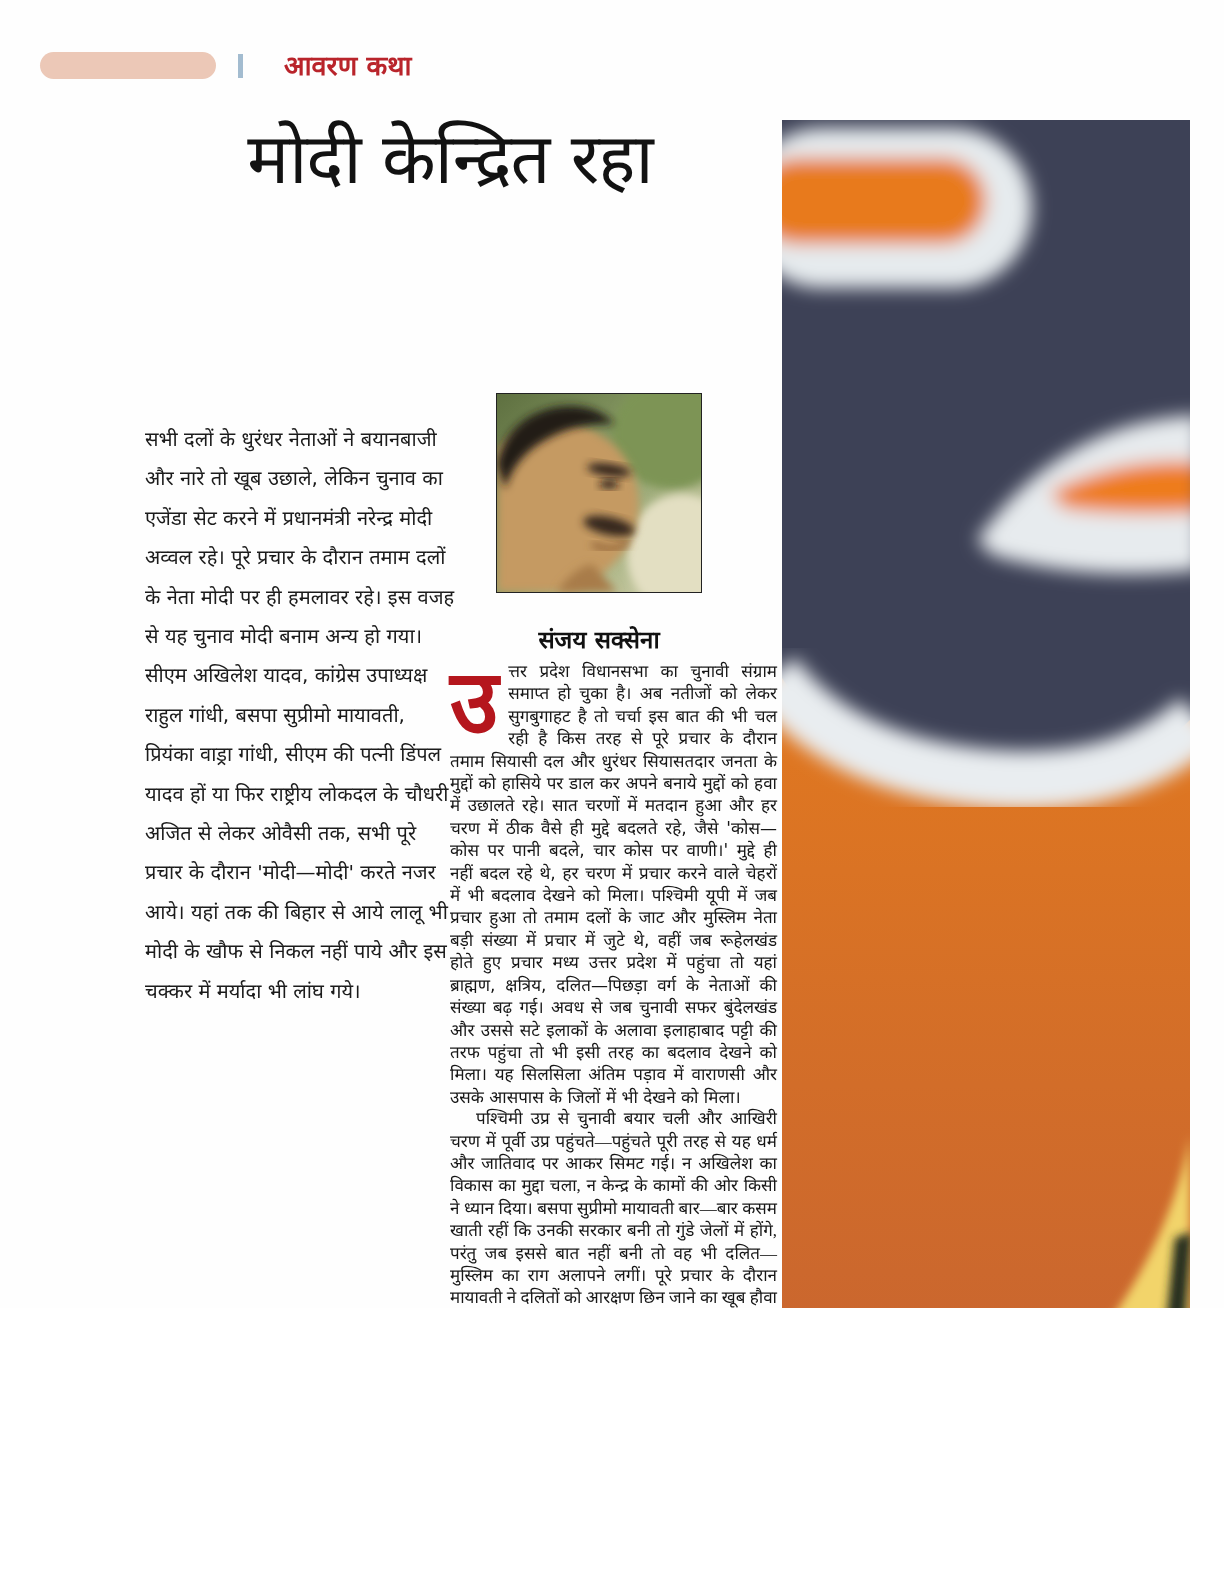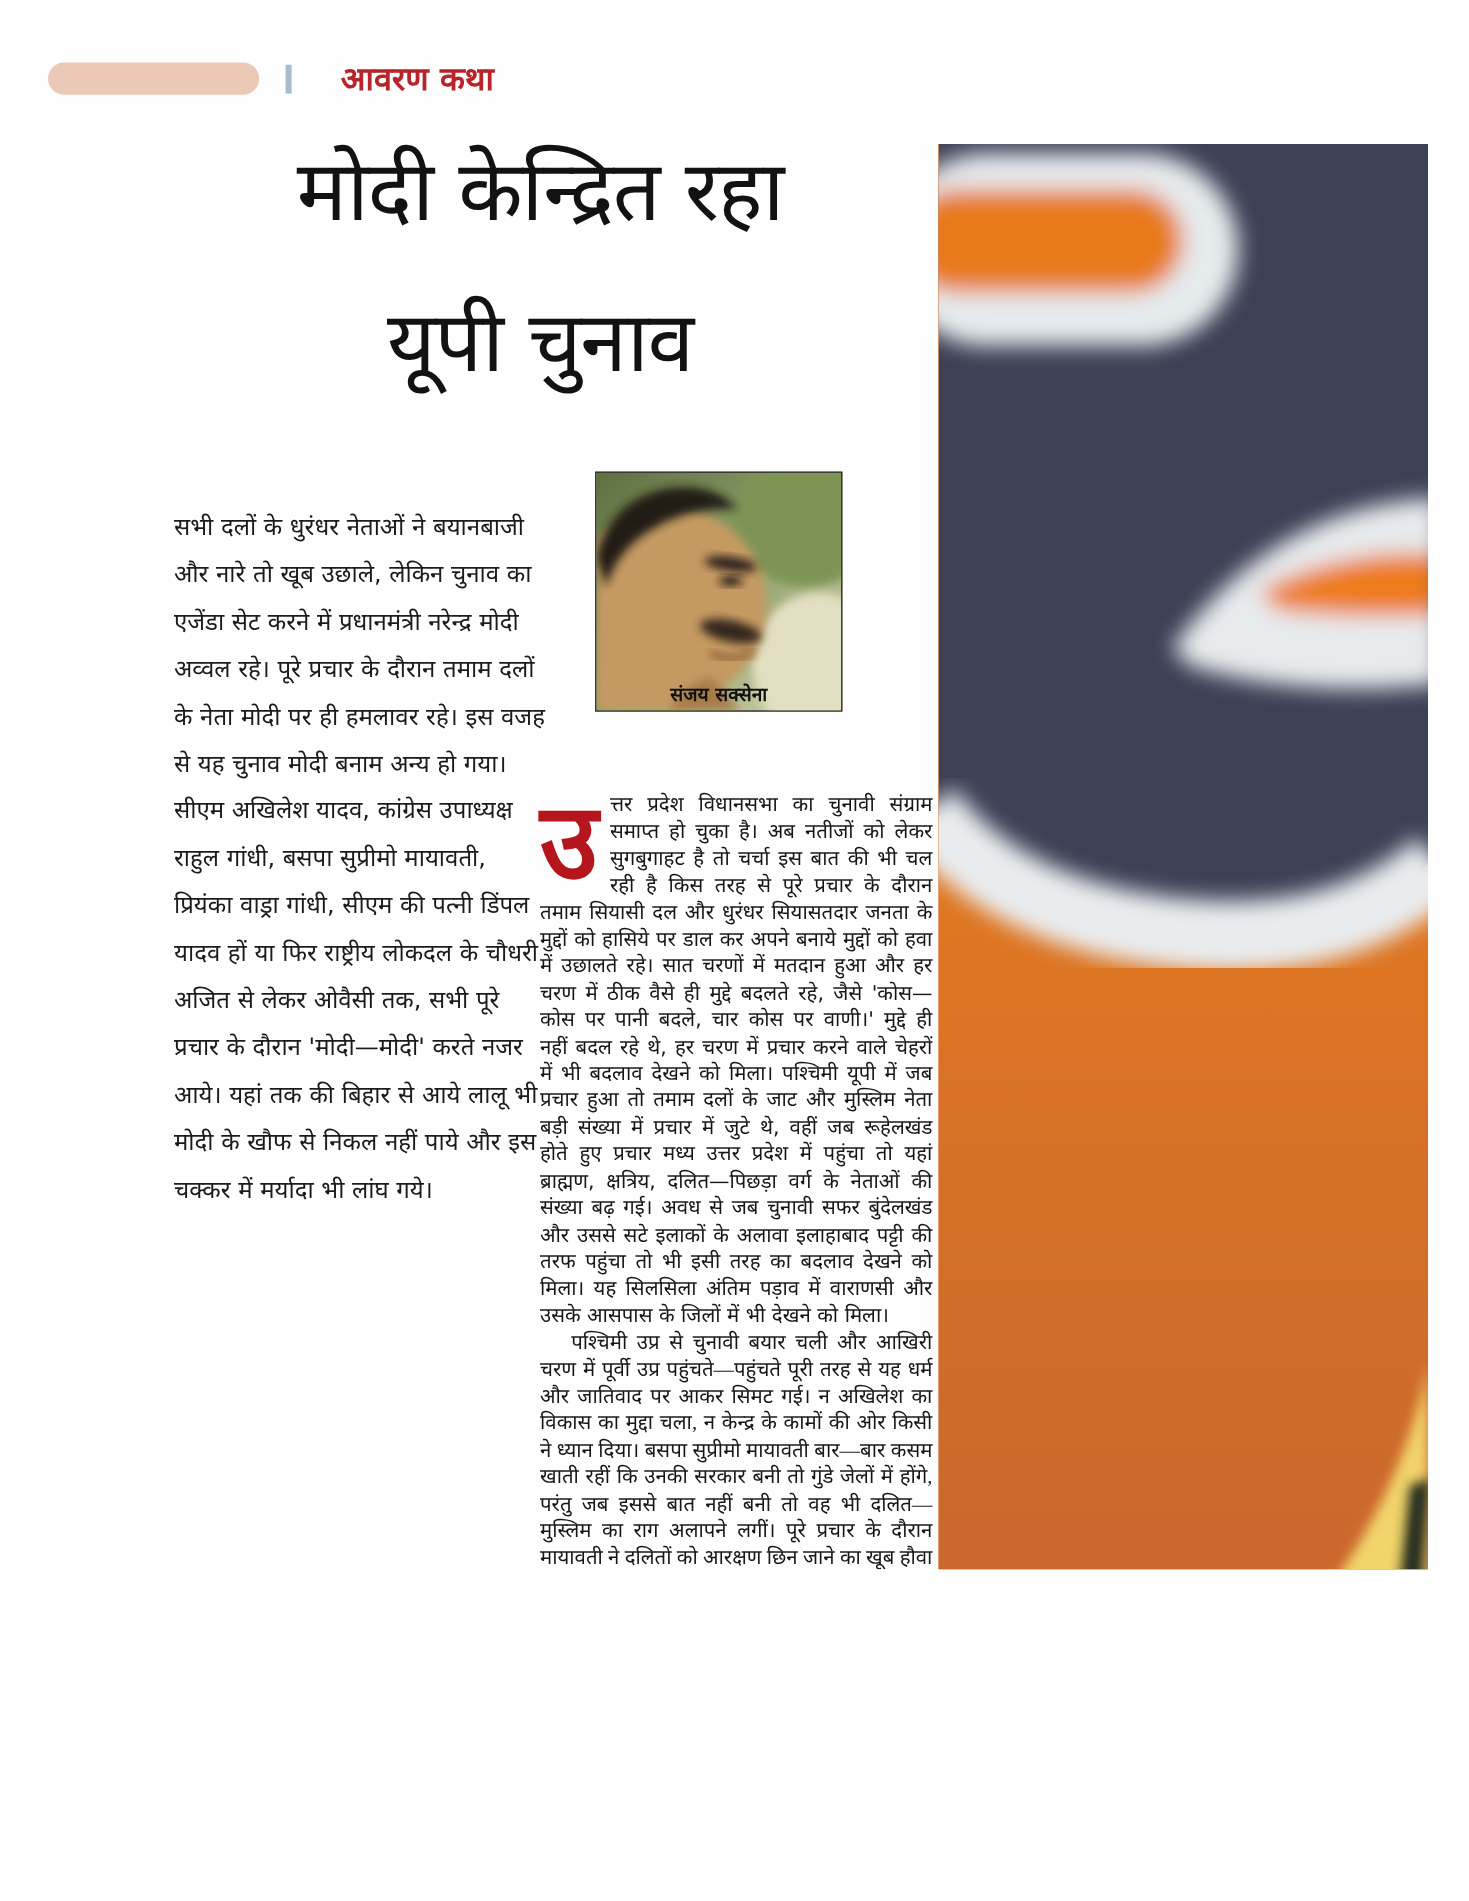--- a/index.html
+++ b/index.html
@@ -19,22 +19,22 @@
   
   .headline { position:absolute; left:110px; top:96px; width:680px;
     text-align:center; font-weight:400; color:#121212; font-size:70px;
     line-height:126px; letter-spacing:-1px; }
   
   .standfirst { position:absolute; left:145px; top:420px; width:312px;
     font-size:20px; line-height:39.4px; color:#1b1b1b; }
   
   .photo-box { position:absolute; left:496px; top:393px; width:206px; height:200px;
     border:1px solid #222; background:#8a9b6a; overflow:hidden; }
-  .photo-caption { position:absolute; left:486px; top:567px; width:226px;
-    text-align:center; font-size:16px; font-weight:600; color:#111; }
+  .photo-caption { position:absolute; left:486px; top:622px; width:226px;
+    text-align:center; font-size:24px; font-weight:600; color:#111; }
   
   .body-col { position:absolute; left:450px; top:660px; width:327px;
     font-size:17px; line-height:22.4px; color:#161616; text-align:justify; }
   .dropcap { float:left; font-size:88px; line-height:0.86; font-weight:700;
     color:#b5161d; padding:4px 10px 0 0; }
   .para2 { text-indent:26px;font-family:Liberation Serif, serif; }
   
   .side-image { position:absolute; left:782px; top:120px; width:408px; height:1340px;
     overflow:hidden; background:#d9742a; }
   
@@ -55,21 +55,20 @@
 <body>
 
 <div class="page">
 
   <div class="header-pill"></div>
   <div class="header-tick"></div>
   <div class="section-label">आवरण कथा</div>
 
   <h1 class="headline">
     <span>मोदी केन्द्रित रहा</span><br>
-    <span>यूपी चुनाव</span>
   </h1>
 
   <div class="standfirst">सभी दलों के धुरंधर नेताओं ने बयानबाजी और नारे तो खूब उछाले, लेकिन चुनाव का एजेंडा सेट करने में प्रधानमंत्री नरेन्द्र मोदी अव्वल रहे। पूरे प्रचार के दौरान तमाम दलों के नेता मोदी पर ही हमलावर रहे। इस वजह से यह चुनाव मोदी बनाम अन्य हो गया। सीएम अखिलेश यादव, कांग्रेस उपाध्यक्ष राहुल गांधी, बसपा सुप्रीमो मायावती, प्रियंका वाड्रा गांधी, सीएम की पत्नी डिंपल यादव हों या फिर राष्ट्रीय लोकदल के चौधरी अजित से लेकर ओवैसी तक, सभी पूरे प्रचार के दौरान 'मोदी—मोदी' करते नजर आये। यहां तक की बिहार से आये लालू भी मोदी के खौफ से निकल नहीं पाये और इस चक्कर में मर्यादा भी लांघ गये।</div>
 
   <div class="photo-box">
     <svg width="204" height="198" viewBox="0 0 204 198">
       <defs>
         <filter id="pb" x="-30%" y="-30%" width="160%" height="160%">
             <feGaussianBlur stdDeviation="4"></feGaussianBlur>
           </filter>

